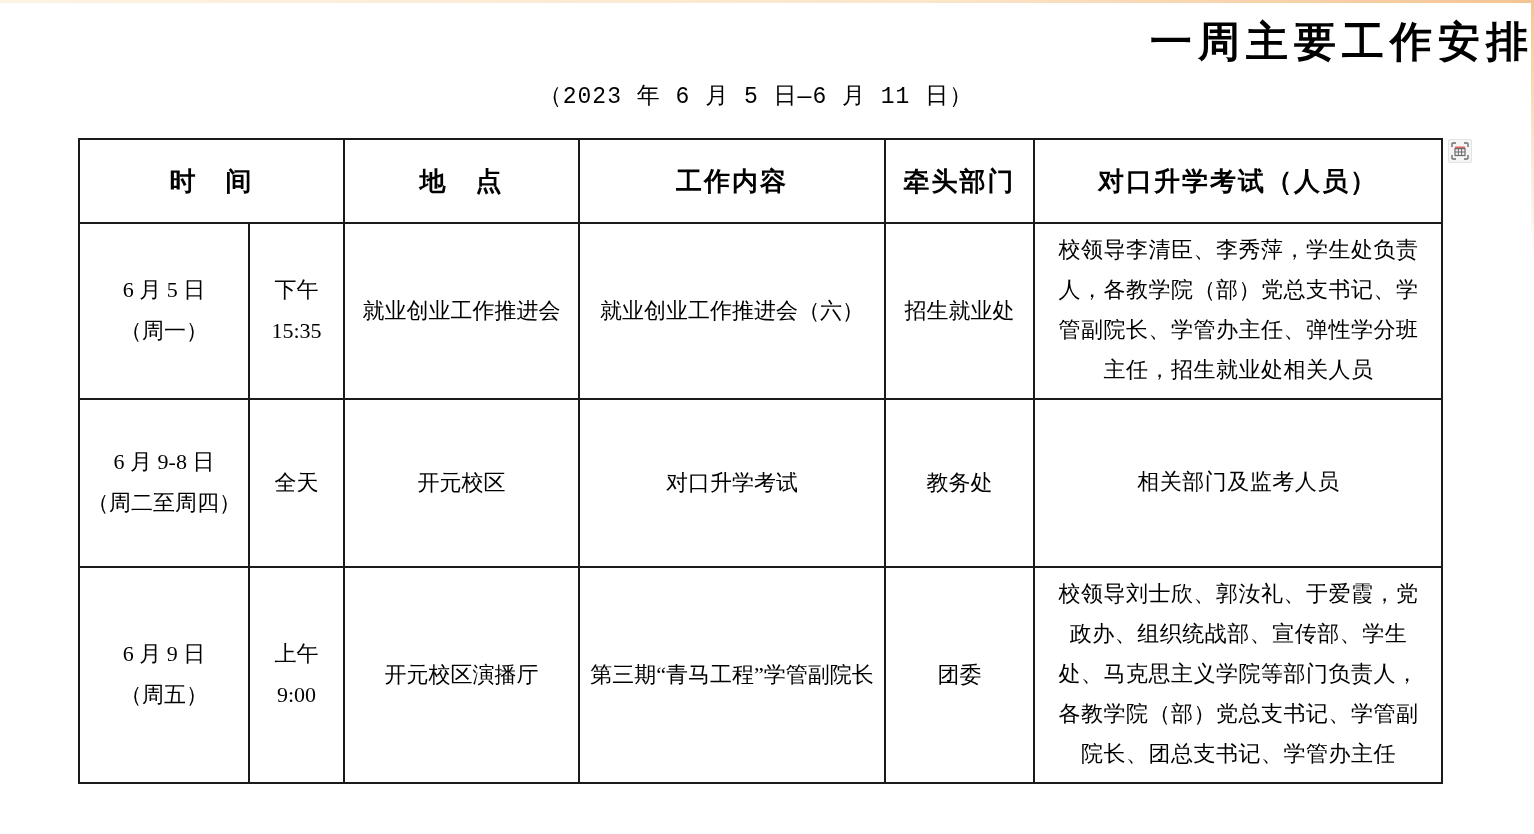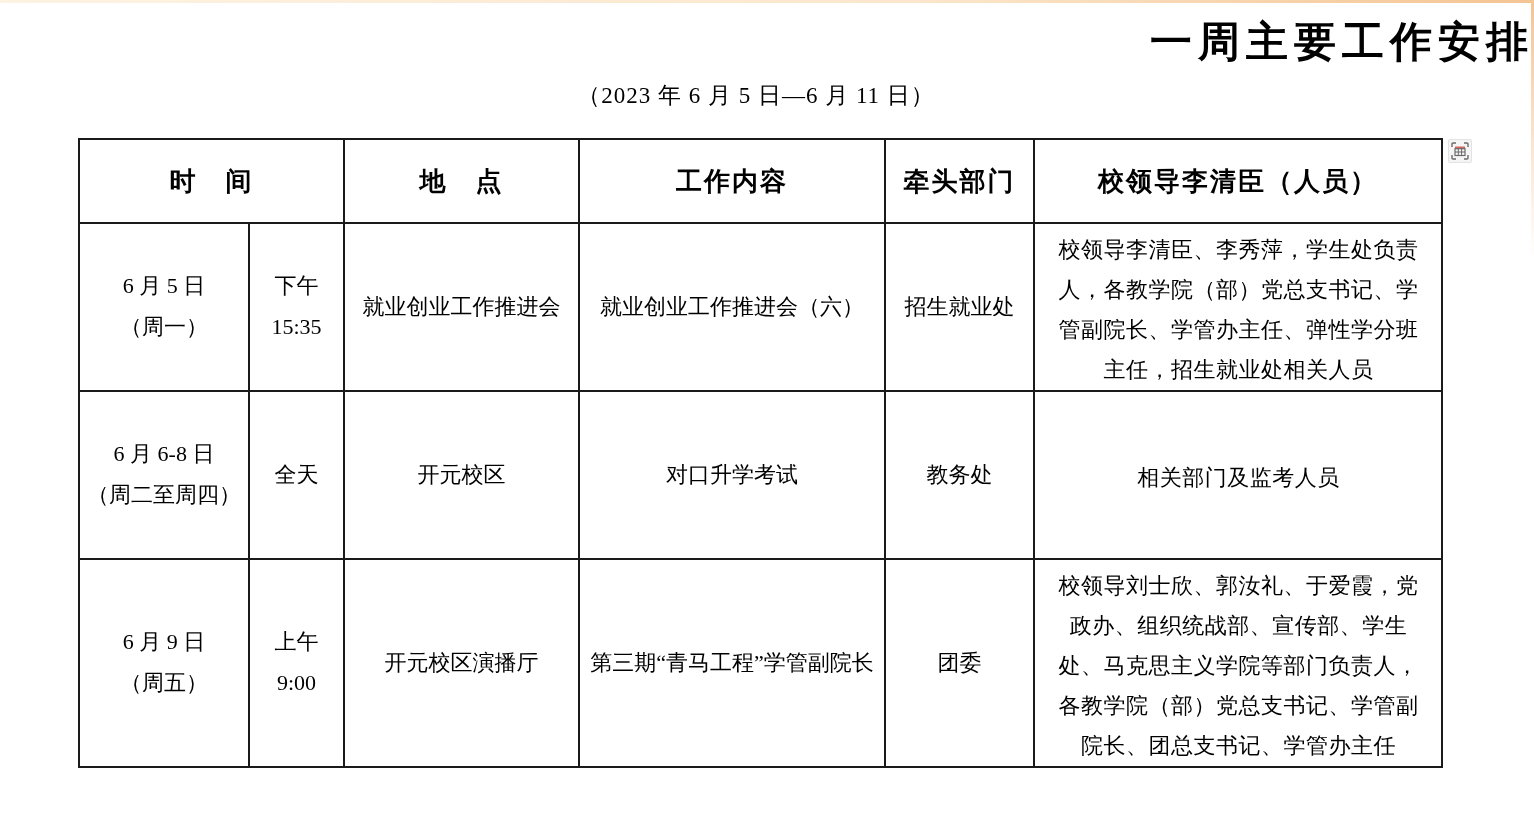--- a/index.html
+++ b/index.html
@@ -27,20 +27,21 @@
     position: absolute; top: 14px; left: 0; width: 1534px;
     text-align: right;
     font-size: 42px; font-weight: bold;
     letter-spacing: 6px;
   }
   .doc-subtitle {
     position: absolute; top: 80px; left: 0; width: 1512px;
     text-align: center;
     font-size: 23px;
     letter-spacing: 1px;
+    font-family: Liberation Mono, monospace;
   }
   table.schedule {
     position: absolute; left: 78px; top: 138px;
     width: 1363px;
     border-collapse: collapse;
     table-layout: fixed;
   }
   table.schedule td, table.schedule th {
     border: 2px solid #1a1a1a;
     text-align: center;
@@ -55,21 +56,21 @@
     font-size: 26px;
     letter-spacing: 2px;
   }
   tr.hdr { height: 84px; }
   tr.r1 { height: 168px; }
   tr.r2 { height: 168px; }
   tr.r3 { height: 197px; }
   td.cell { line-height: 1.85; }
   td.participants {
     text-align: left;
-    padding: 6px 12px 0 13px;
+    padding: 6px 12px 8px 13px;
     font-size: 21.5px;
     line-height: 40px;
     letter-spacing: 0.5px;
     border-radius: 12px;
   }
   .doc-footer {
     position: absolute; top: 786px; left: 0; width: 1320px;
     text-align: right;
     font-size: 23px;
     letter-spacing: 2px;
@@ -102,34 +103,34 @@
       <col style="width:306px">
       <col style="width:149px">
       <col style="width:408px">
     </colgroup>
     <tbody>
         <tr class="hdr">
       <th colspan="2">时　间</th>
       <th>地　点</th>
       <th>工作内容</th>
       <th>牵头部门</th>
-      <th>校领导李清臣（人员）</th>
+      <th>对口升学考试（人员）</th>
     </tr>
     <tr class="r1">
       <td class="cell">6 月 5 日
 （周一）</td>
       <td class="cell">下午
 15:35</td>
       <td class="cell">就业创业工作推进会</td>
       <td class="cell">就业创业工作推进会（六）</td>
       <td class="cell">招生就业处</td>
       <td class="participants">校领导李清臣、李秀萍，学生处负责人，各教学院（部）党总支书记、学管副院长、学管办主任、弹性学分班主任，招生就业处相关人员</td>
     </tr>
     <tr class="r2">
-      <td class="cell">6 月 6-8 日
+      <td class="cell">6 月 9-8 日
 （周二至周四）</td>
       <td class="cell">全天</td>
       <td class="cell">开元校区</td>
       <td class="cell">对口升学考试</td>
       <td class="cell">教务处</td>
       <td class="participants">相关部门及监考人员</td>
     </tr>
     <tr class="r3">
       <td class="cell">6 月 9 日
 （周五）</td>

